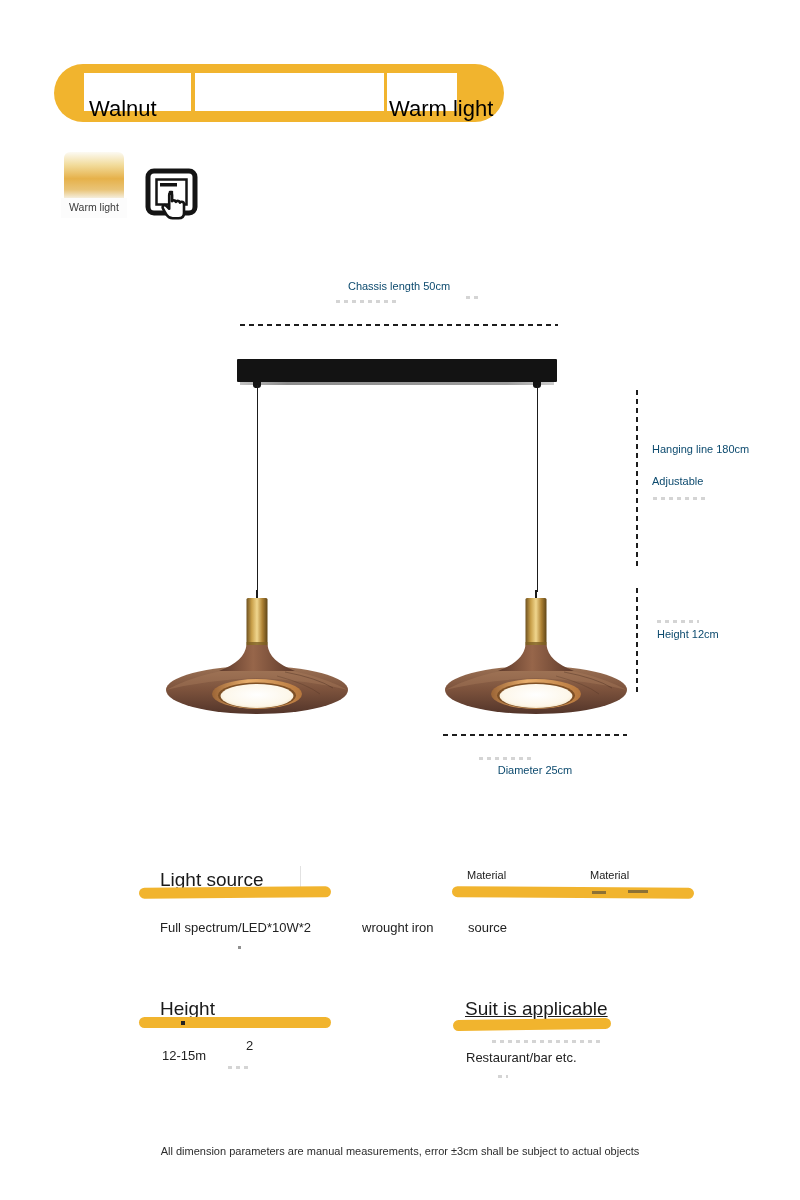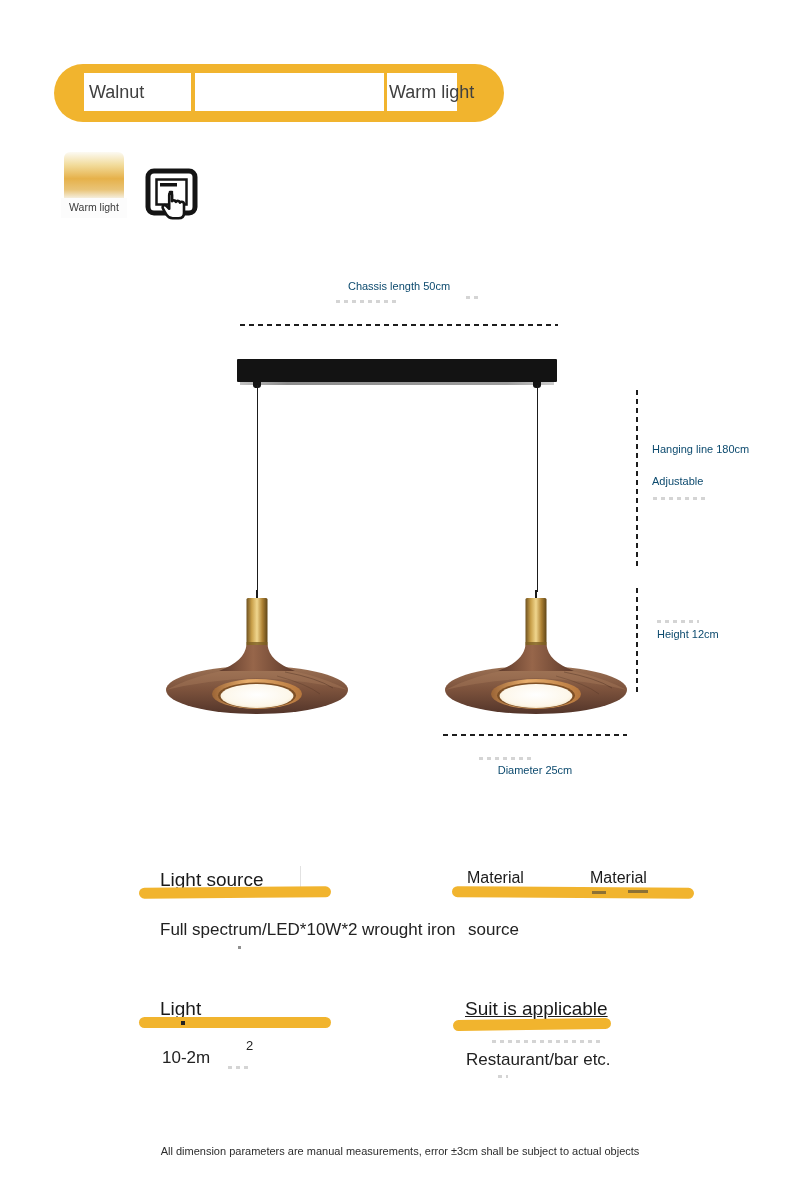--- a/index.html
+++ b/index.html
@@ -4,44 +4,44 @@
 <style>
   html,body{margin:0;padding:0;background:#fff;}
   .canvas{position:relative;width:800px;height:1200px;background:#ffffff;overflow:hidden;
           font-family:"Liberation Sans",sans-serif;color:#111;}
   
   .pill{position:absolute;left:54px;top:64px;width:450px;height:58px;background:#F1B42E;border-radius:29px;}
   .chip{position:absolute;top:73px;height:38px;background:#ffffff;}
   .chip1{left:84px;width:107px;}
   .chip2{left:195px;width:189px;}
   .chip3{left:387px;width:70px;}
-  .chip-text{position:absolute;top:79px;font-size:18px;line-height:26px;color:#404040;white-space:nowrap;}
+  .chip-text{position:absolute;top:96px;font-size:22px;line-height:26px;color:#000000;white-space:nowrap;}
   .t1{left:89px;} .t2{left:197px;} .t3{left:389px;}
   
   .swatch{position:absolute;left:64px;top:152px;width:60px;}
   .swatch-img{width:60px;height:46px;border-radius:6px 6px 0 0;
       background:linear-gradient(180deg,#fcfaf3 0%,#f2dc9c 28%,#e6b14a 58%,#e9c478 82%,#f5eedd 100%);}
   .swatch-label{width:66px;margin-left:-3px;background:#fcfcfc;font-size:10.5px;color:#3a3a3a;
       text-align:center;padding:3px 0 5px;}
   .hint-icon{position:absolute;left:144px;top:167px;}
   
   .dash-h{position:absolute;height:2px;background:repeating-linear-gradient(90deg,#1d1d1d 0 5px,transparent 5px 9px);}
   .dash-v{position:absolute;width:2px;background:repeating-linear-gradient(180deg,#1d1d1d 0 5px,transparent 5px 9px);}
   .dim-label{position:absolute;font-size:11px;color:#0c4a6e;white-space:nowrap;}
   .bar{position:absolute;left:237px;top:359px;width:320px;height:23px;background:#131313;border-radius:1px;}
   .bar-under{position:absolute;left:240px;top:382px;width:314px;height:3px;
       background:linear-gradient(90deg,#c2c2c2,#8d8d8d 15%,#9d9d9d 85%,#cdcdcd);}
   .knob{position:absolute;width:8px;height:6px;background:#141414;border-radius:0 0 3px 3px;}
   .cord{position:absolute;top:385px;width:1.5px;height:207px;background:#1b1b1b;}
   .pendant{position:absolute;}
   
   .sec-title{position:absolute;font-size:19px;color:#1a1a1a;white-space:nowrap;}
-  .sec-title-sm{position:absolute;font-size:16px;color:#1a1a1a;white-space:nowrap;}
+  .sec-title-sm{position:absolute;font-size:11px;color:#1a1a1a;white-space:nowrap;}
   .ybar{position:absolute;height:11px;border-radius:6px;background:#F1B42E;}
-  .sec-value{position:absolute;font-size:17px;color:#222;white-space:nowrap;}
+  .sec-value{position:absolute;font-size:13px;color:#222;white-space:nowrap;}
   .sup{position:absolute;font-size:13px;color:#222;}
   .smudge{position:absolute;height:3px;opacity:.75;
       background:repeating-linear-gradient(90deg,#c6c6c6 0 4px,transparent 4px 8px);}
   .bar-mark{position:absolute;height:3px;background:#3a3a3a;opacity:.55;}
   .box-edge{position:absolute;width:1px;height:23px;background:#e2e2e2;}
   .dot{position:absolute;width:4px;height:4px;background:#222;}
   .disclaimer{position:absolute;top:1145px;left:0;width:100%;text-align:center;
       font-size:11px;color:#2c2c2c;}
 </style>
 </head>
@@ -156,24 +156,24 @@
   <div class="dot" style="left:238px;top:946px;width:3px;height:3px;opacity:.5;"></div>
 
   <div class="sec-title-sm" style="left:467px;top:869px;">Material</div>
   <div class="sec-title-sm" style="left:590px;top:869px;">Material</div>
   <div class="ybar" style="left:452px;top:887px;width:242px;transform:rotate(0.4deg);"></div>
   <div class="bar-mark" style="left:592px;top:891px;width:14px;"></div>
   <div class="bar-mark" style="left:628px;top:890px;width:20px;"></div>
   <div class="sec-value" style="left:362px;top:920px;">wrought iron</div>
   <div class="sec-value" style="left:468px;top:920px;">source</div>
 
-  <div class="sec-title" style="left:160px;top:998px;">Light</div>
+  <div class="sec-title" style="left:160px;top:998px;">Height</div>
   <div class="ybar" style="left:139px;top:1017px;width:192px;"></div>
   <div class="dot" style="left:181px;top:1021px;"></div>
-  <div class="sec-value" style="left:162px;top:1048px;">10-2m</div>
+  <div class="sec-value" style="left:162px;top:1048px;">12-15m</div>
   <div class="sup" style="left:246px;top:1038px;">2</div>
   <div class="smudge" style="left:228px;top:1066px;width:24px;"></div>
 
   <div class="sec-title" style="left:465px;top:998px;text-decoration:underline;">Suit is applicable</div>
   <div class="ybar" style="left:453px;top:1019px;width:158px;transform:rotate(-0.8deg);"></div>
   <div class="smudge" style="left:492px;top:1040px;width:110px;"></div>
   <div class="sec-value" style="left:466px;top:1050px;">Restaurant/bar etc.</div>
   <div class="smudge" style="left:498px;top:1075px;width:10px;"></div>
 
   <div class="disclaimer">All dimension parameters are manual measurements, error ±3cm shall be subject to actual objects</div>

